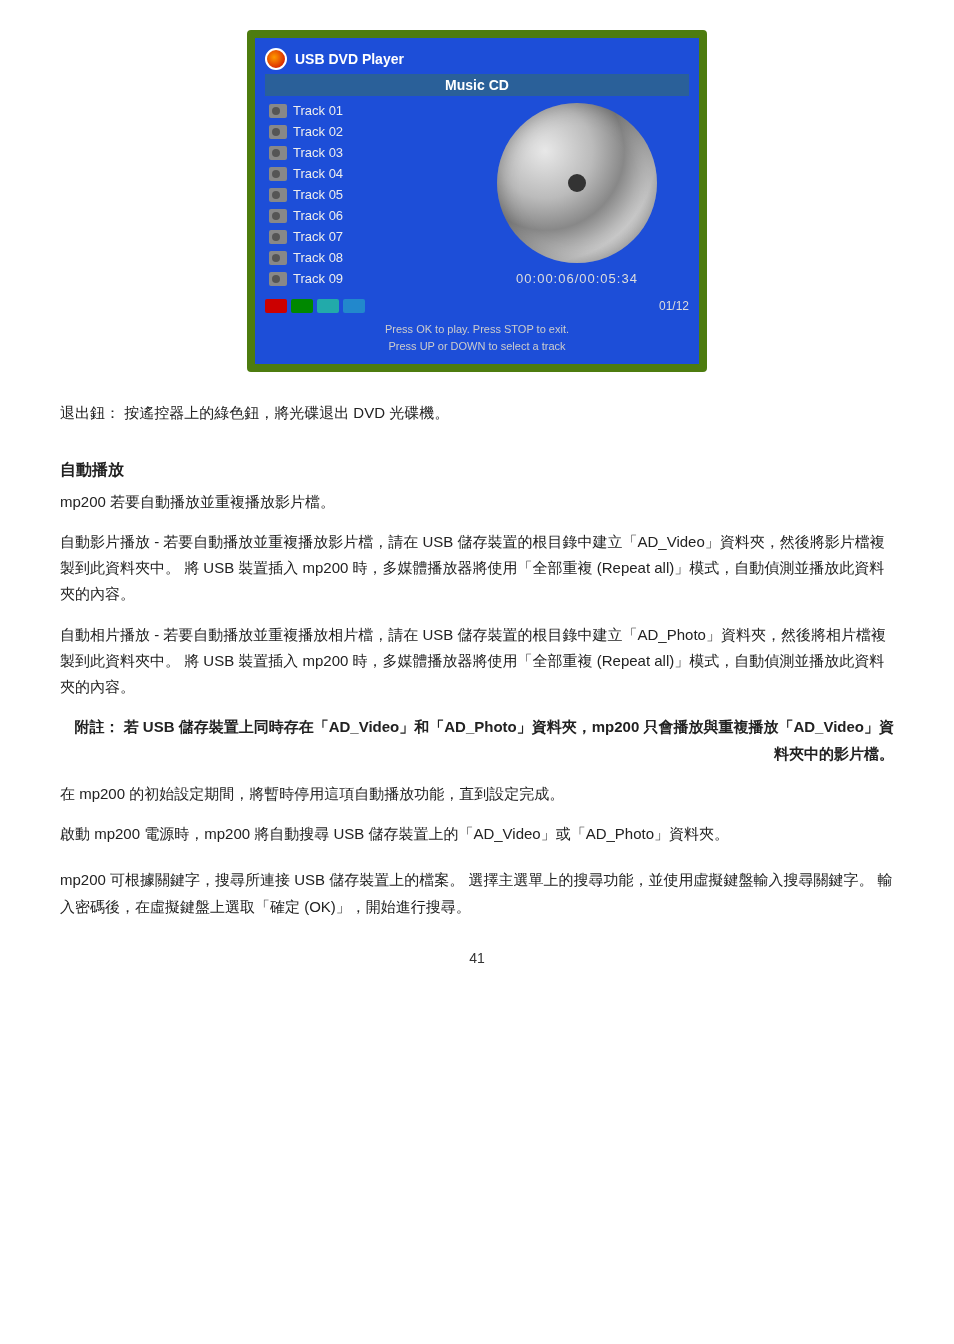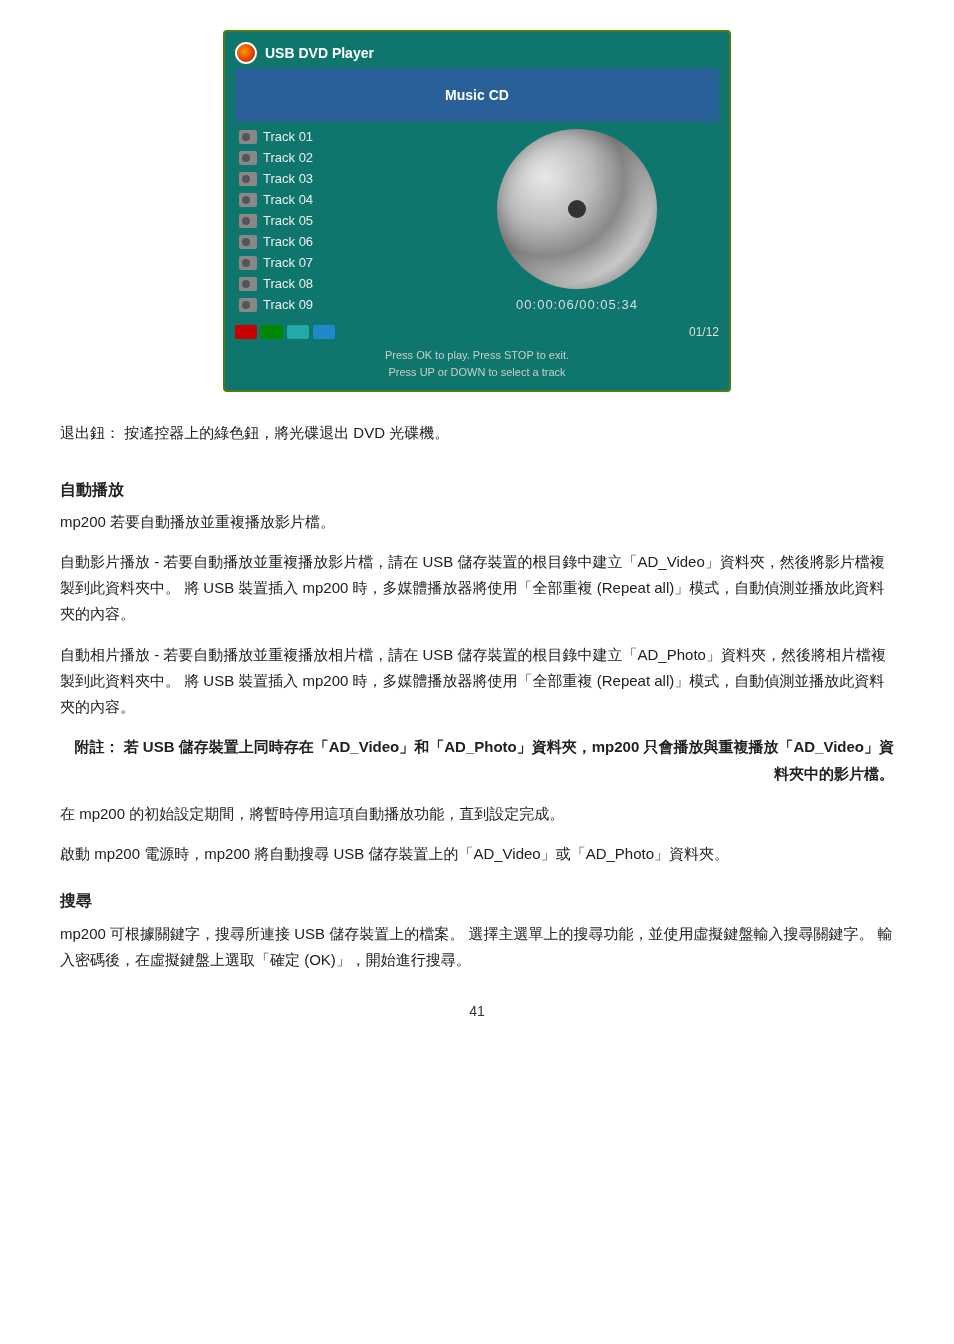--- a/index.html
+++ b/index.html
@@ -13,23 +13,23 @@
       padding: 30px 60px;
     }
 
     .screenshot-wrapper {
       display: flex;
       justify-content: center;
       margin-bottom: 28px;
     }
 
     .dvd-player-screen {
-      width: 508px;
-      background: #0f766e;
-      border: 2px solid #4d7c0f;
+      width: 460px;
+      background: #1d4ed8;
+      border: 8px solid #4d7c0f;
       border-radius: 4px;
       overflow: hidden;
       padding: 10px;
     }
 
     .player-header {
       display: flex;
       align-items: center;
       gap: 8px;
       margin-bottom: 4px;
@@ -48,21 +48,21 @@
       font-size: 14px;
       font-weight: bold;
     }
 
     .player-subtitle-bar {
       background: #2a6099;
       text-align: center;
       color: #fff;
       font-size: 14px;
       font-weight: bold;
-      padding: 19px 0;
+      padding: 3px 0;
       margin-bottom: 4px;
     }
 
     .player-body {
       display: flex;
     }
 
     .track-list {
       width: 200px;
       flex-shrink: 0;
@@ -293,20 +293,19 @@
     <div class="content-section">
       <div class="section-heading">自動播放</div>
       <div class="paragraph">mp200 若要自動播放並重複播放影片檔。</div>
       <div class="paragraph">自動影片播放 - 若要自動播放並重複播放影片檔，請在 USB 儲存裝置的根目錄中建立「AD_Video」資料夾，然後將影片檔複製到此資料夾中。 將 USB 裝置插入 mp200 時，多媒體播放器將使用「全部重複 (Repeat all)」模式，自動偵測並播放此資料夾的內容。</div>
       <div class="paragraph">自動相片播放 - 若要自動播放並重複播放相片檔，請在 USB 儲存裝置的根目錄中建立「AD_Photo」資料夾，然後將相片檔複製到此資料夾中。 將 USB 裝置插入 mp200 時，多媒體播放器將使用「全部重複 (Repeat all)」模式，自動偵測並播放此資料夾的內容。</div>
       <div class="bold-note">附註： 若 USB 儲存裝置上同時存在「AD_Video」和「AD_Photo」資料夾，mp200 只會播放與重複播放「AD_Video」資料夾中的影片檔。</div>
       <div class="paragraph">在 mp200 的初始設定期間，將暫時停用這項自動播放功能，直到設定完成。</div>
       <div class="paragraph">啟動 mp200 電源時，mp200 將自動搜尋 USB 儲存裝置上的「AD_Video」或「AD_Photo」資料夾。</div>
     </div>
     <div class="content-section">
-      <div class="section-heading">搜尋</div>
       <div class="paragraph">mp200 可根據關鍵字，搜尋所連接 USB 儲存裝置上的檔案。 選擇主選單上的搜尋功能，並使用虛擬鍵盤輸入搜尋關鍵字。 輸入密碼後，在虛擬鍵盤上選取「確定 (OK)」，開始進行搜尋。</div>
     </div>
   </div>
 
 <div class="page-number">
   <span>41</span>
 </div>
 
 </body></html>

